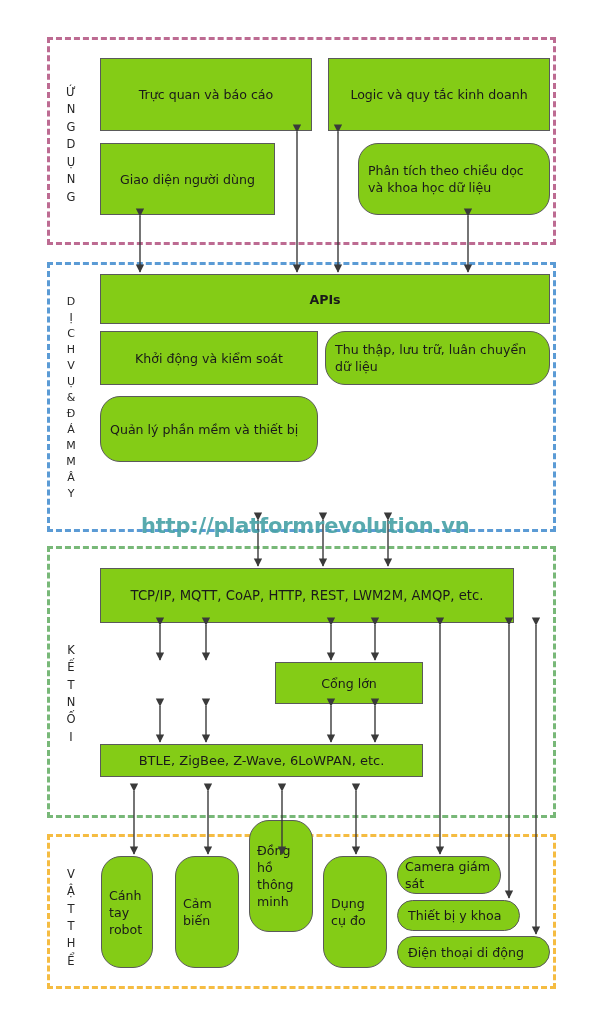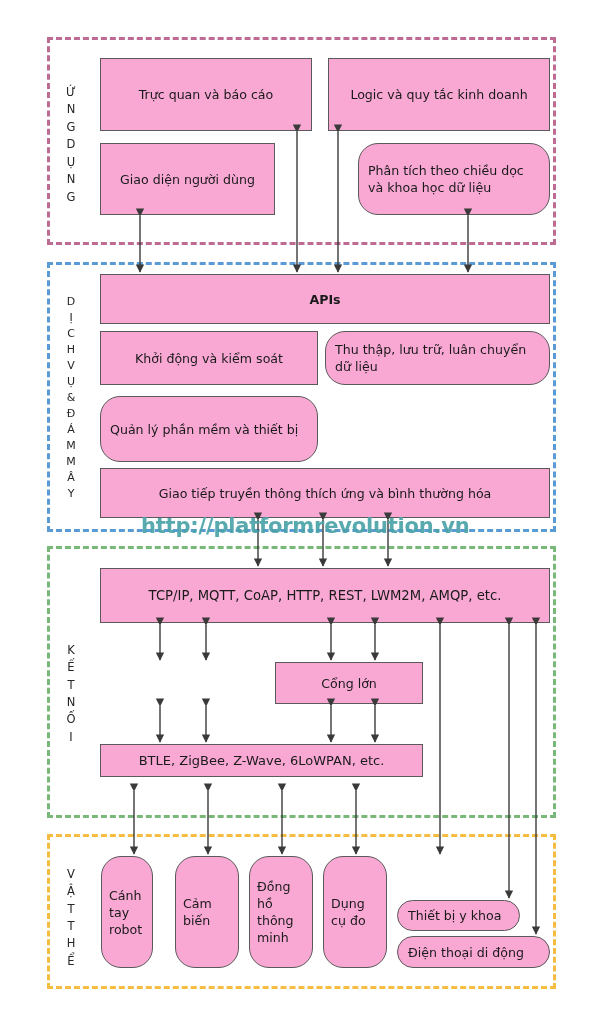--- a/index.html
+++ b/index.html
@@ -22,21 +22,21 @@
     position:absolute;
     display:flex;flex-direction:column;align-items:center;justify-content:center;
     font-size:11.5px;color:#262626;line-height:1.52;
     letter-spacing:0px;width:26px;text-align:center;
   }
   .vlabel span{display:block;}
 
   
   .box{
     position:absolute;box-sizing:border-box;
-    border:1.6px solid #5a5a5a;background:#f9a8d4;
+    border:1.6px solid #5a5a5a;background:#84cc16;
     display:flex;align-items:center;
     font-size:12.6px;color:#1a1a1a;line-height:1.35;
     padding:4px 9px;
   }
   .box.center{justify-content:center;text-align:center;}
   .box.left{justify-content:flex-start;text-align:left;border-radius:20px;}
 
   
   #arrows{position:absolute;left:0;top:0;width:597px;height:1024px;pointer-events:none;}
 
@@ -93,34 +93,33 @@
 
   <div class="box center" style="left:100px;top:274px;width:450px;height:50px;font-weight:700;">APIs</div>
 
   <div class="box center" style="left:100px;top:331px;width:218px;height:54px;">Khởi động và kiểm soát</div>
 
   <div class="box left" style="left:325px;top:331px;width:225px;height:54px;">Thu thập, lưu trữ, luân chuyển dữ liệu</div>
 
   <div class="box left" style="left:100px;top:396px;width:218px;height:66px;">Quản lý phần mềm và thiết bị</div>
 
 
-  <div class="box center" style="left:100px;top:468px;width:450px;height:50px;">Giao tiếp truyền thông thích ứng và bình thường hóa</div>
 
   <div class="layer conn" style="left:47px;top:546px;width:509px;height:272px;"></div>
 
   <div class="vlabel" style="left:58px;top:638px;height:112px;">
     <span>K</span>
     <span>Ế</span>
     <span>T</span>
     <span>N</span>
     <span>Ố</span>
     <span>I</span>
   </div>
 
-  <div class="box center" style="left:100px;top:568px;width:450px;height:55px;font-size:13.2px;">TCP/IP, MQTT, CoAP, HTTP, REST, LWM2M, AMQP, etc.</div>
+  <div class="box center" style="left:100px;top:568px;width:414px;height:55px;font-size:13.2px;">TCP/IP, MQTT, CoAP, HTTP, REST, LWM2M, AMQP, etc.</div>
 
 
   <div class="box center" style="left:275px;top:662px;width:148px;height:42px;">Cổng lớn</div>
 
   <div class="box center" style="left:100px;top:744px;width:323px;height:33px;font-size:13px;">BTLE, ZigBee, Z-Wave, 6LoWPAN, etc.</div>
 
   <div class="layer thing" style="left:47px;top:834px;width:509px;height:155px;"></div>
 
   <div class="vlabel" style="left:58px;top:862px;height:112px;">
     <span>V</span>
@@ -128,24 +127,25 @@
     <span>T</span>
     <span>T</span>
     <span>H</span>
     <span>Ể</span>
   </div>
 
   <div class="box left" style="left:101px;top:856px;width:52px;height:112px;padding:4px 7px;">Cánh tay robot</div>
 
   <div class="box left" style="left:175px;top:856px;width:64px;height:112px;padding:4px 7px;">Cảm biến</div>
 
-  <div class="box left" style="left:249px;top:856px;width:64px;height:112px;padding:20px 7px;">Đồng hồ thông minh</div>
+  <div class="box left" style="left:249px;top:820px;width:64px;height:112px;padding:20px 7px;">Đồng hồ thông minh</div>
 
   <div class="box left" style="left:323px;top:856px;width:64px;height:112px;padding:4px 7px;">Dụng cụ đo</div>
 
+  <div class="box left" style="left:397px;top:856px;width:104px;height:38px;padding:3px 7px;">Camera giám sát</div>
 
   <div class="box left" style="left:397px;top:900px;width:123px;height:31px;padding:14px 10px;">Thiết bị y khoa</div>
 
   <div class="box left" style="left:397px;top:936px;width:153px;height:32px;padding:3px 10px;">Điện thoại di động</div>
 
   <svg id="arrows" viewBox="0 0 597 1024" xmlns="http://www.w3.org/2000/svg">
     <defs>
       <marker id="ah" markerWidth="7" markerHeight="7" refX="5.4" refY="3" orient="auto">
         <path d="M0,0 L6,3 L0,6 z" fill="#3a3a3a"></path>
       </marker>

